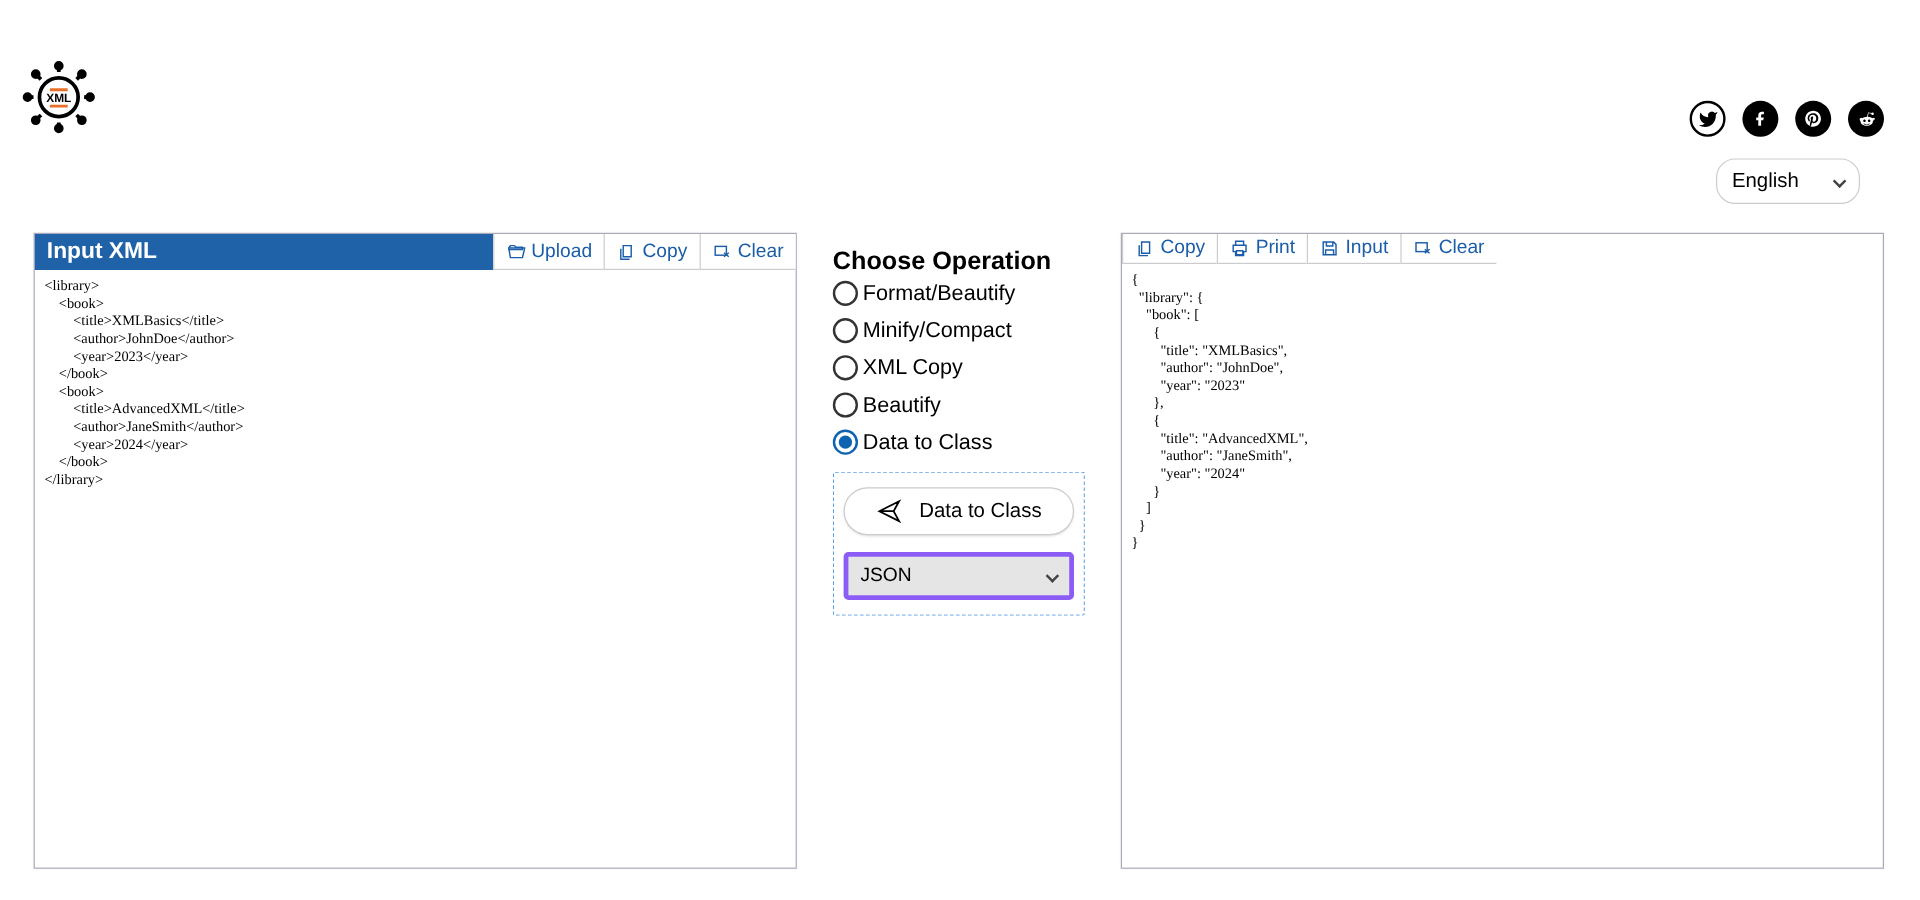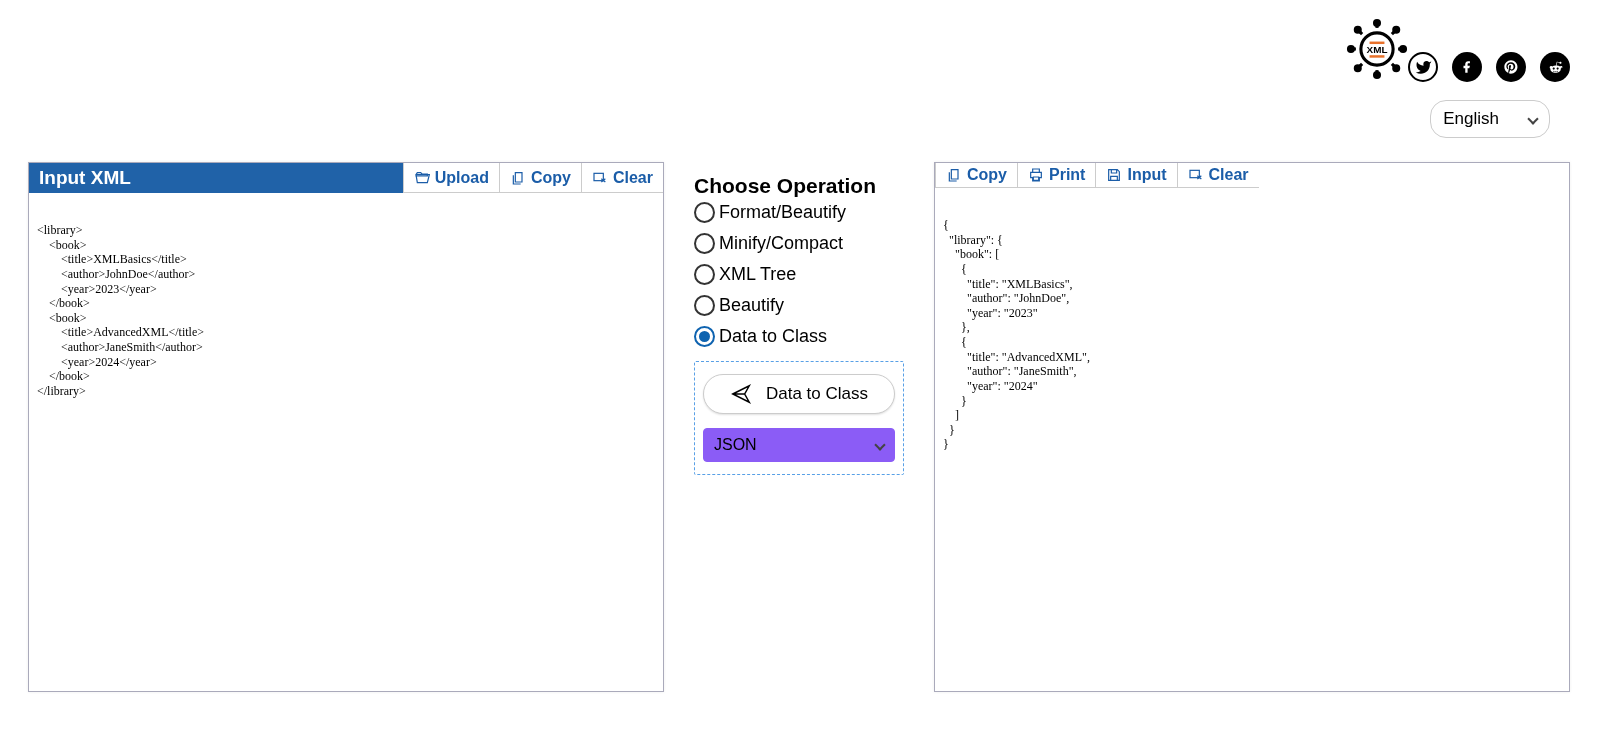--- a/index.html
+++ b/index.html
@@ -4,23 +4,24 @@
 <style>
   * { box-sizing: border-box; margin: 0; padding: 0; }
   body {
     font-family: -apple-system, BlinkMacSystemFont, "Segoe UI", Arial, sans-serif;
     background: #fff;
     color: #000;
     font-size: 16px;
   }
   .header {
     display: flex;
-    justify-content: flex-end;
+    justify-content: space-between;
     align-items: flex-start;
     padding: 18px 30px 0 18px;
+    margin-top: 32px;
   }
   .logo-wrap { }
   .logo-svg { width: 62px; height: 62px; }
   .top-right {
     display: flex;
     flex-direction: column;
     align-items: flex-end;
     gap: 18px;
   }
   .social-row {
@@ -68,21 +69,20 @@
     align-items: stretch;
   }
   .panel {
     flex: 1;
     border: 1px solid #aab;
     display: flex;
     flex-direction: column;
     min-height: 530px;
     background: #fff;
     box-shadow: 0 0 3px rgba(0,0,0,0.07);
-    gap: 24px;
   }
   .panel-head {
     display: flex;
     align-items: stretch;
   }
   .panel-title {
     background: #2062a8;
     color: #fff;
     font-weight: 600;
     padding: 4px 10px;
@@ -93,21 +93,20 @@
     display: flex;
     align-items: center;
     gap: 5px;
     padding: 3px 10px;
     border-left: 1px solid #ccc;
     border-bottom: 1px solid #ccc;
     color: #1b5da8;
     background: #fff;
     font-size: 16px;
     cursor: pointer;
-    font-weight: bold;
   }
   .tool-btn svg { width: 16px; height: 16px; }
   .panel-body {
     flex: 1;
     padding: 6px 8px;
     font-family: Liberation Serif, serif;
     font-size: 12px;
     white-space: pre;
     line-height: 1.22;
     overflow: auto;
@@ -166,22 +165,22 @@
     justify-content: center;
     gap: 14px;
     font-size: 17px;
     cursor: pointer;
     box-shadow: 0 1px 2px rgba(0,0,0,0.12);
   }
   .action-btn svg { width: 22px; height: 22px; }
   .format-select {
     margin-top: 14px;
     width: 100%;
-    background: #8b5cf6;
-    border: 1px solid #8b5cf6;
+    background: #e5e5e5;
+    border: 4px solid #8b5cf6;
     border-radius: 4px;
     padding: 7px 10px;
     display: flex;
     justify-content: space-between;
     align-items: center;
     font-size: 16px;
     cursor: pointer;
   }
 </style>
 </head>
@@ -288,21 +287,21 @@
     <div class="radio-row">
       <span class="radio-circ"></span>
       <span>Format/Beautify</span>
     </div>
     <div class="radio-row">
       <span class="radio-circ"></span>
       <span>Minify/Compact</span>
     </div>
     <div class="radio-row">
       <span class="radio-circ"></span>
-      <span>XML Tree</span>
+      <span>XML Copy</span>
     </div>
     <div class="radio-row">
       <span class="radio-circ"></span>
       <span>Beautify</span>
     </div>
     <div class="radio-row">
       <span class="radio-circ sel"></span>
       <span>Data to Class</span>
     </div>
 

